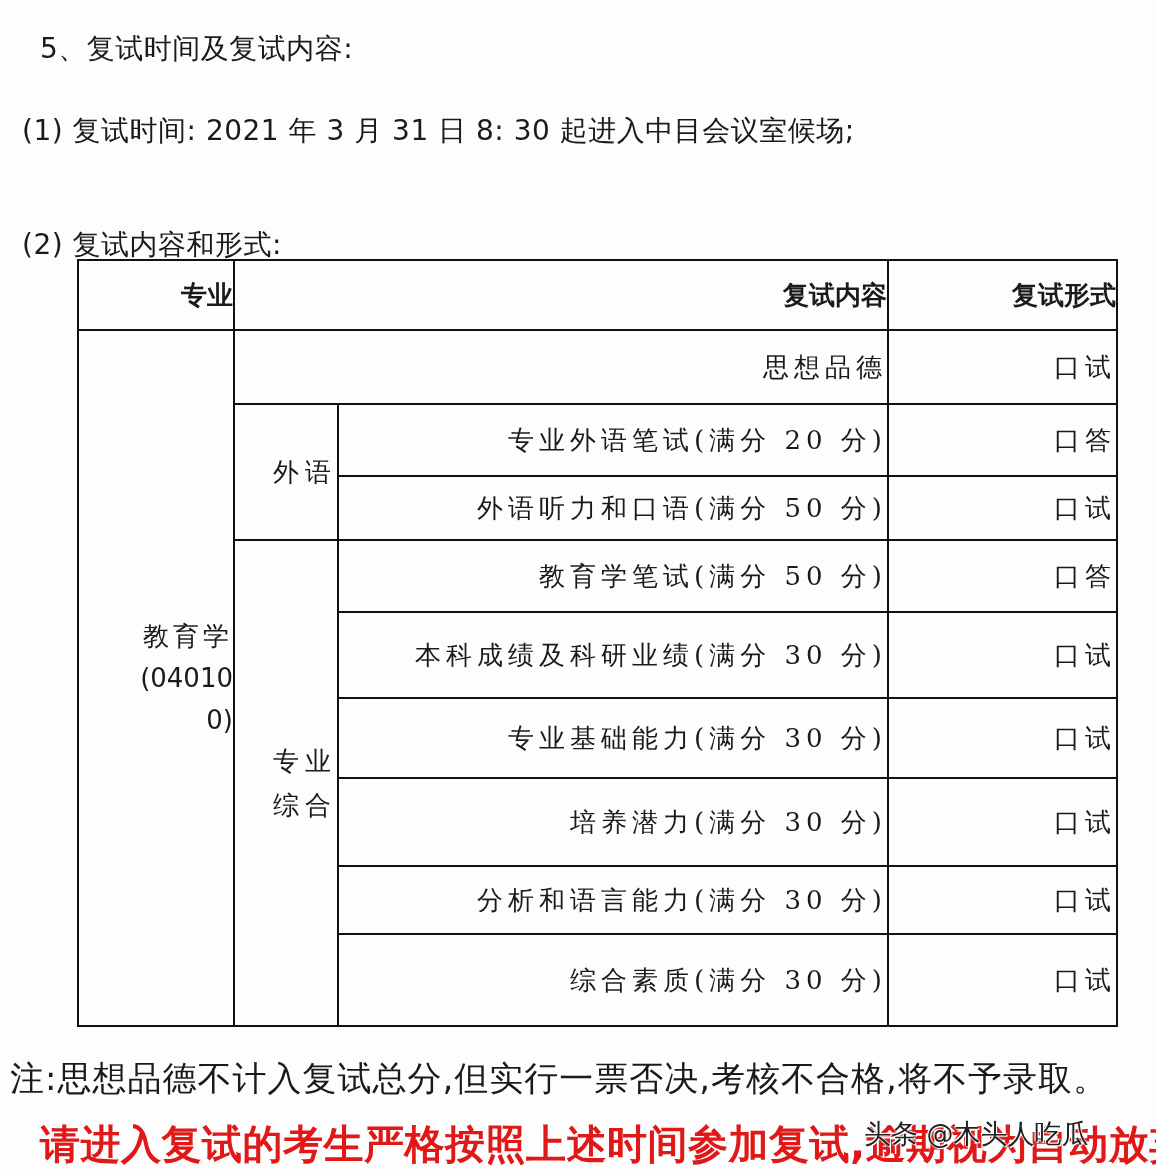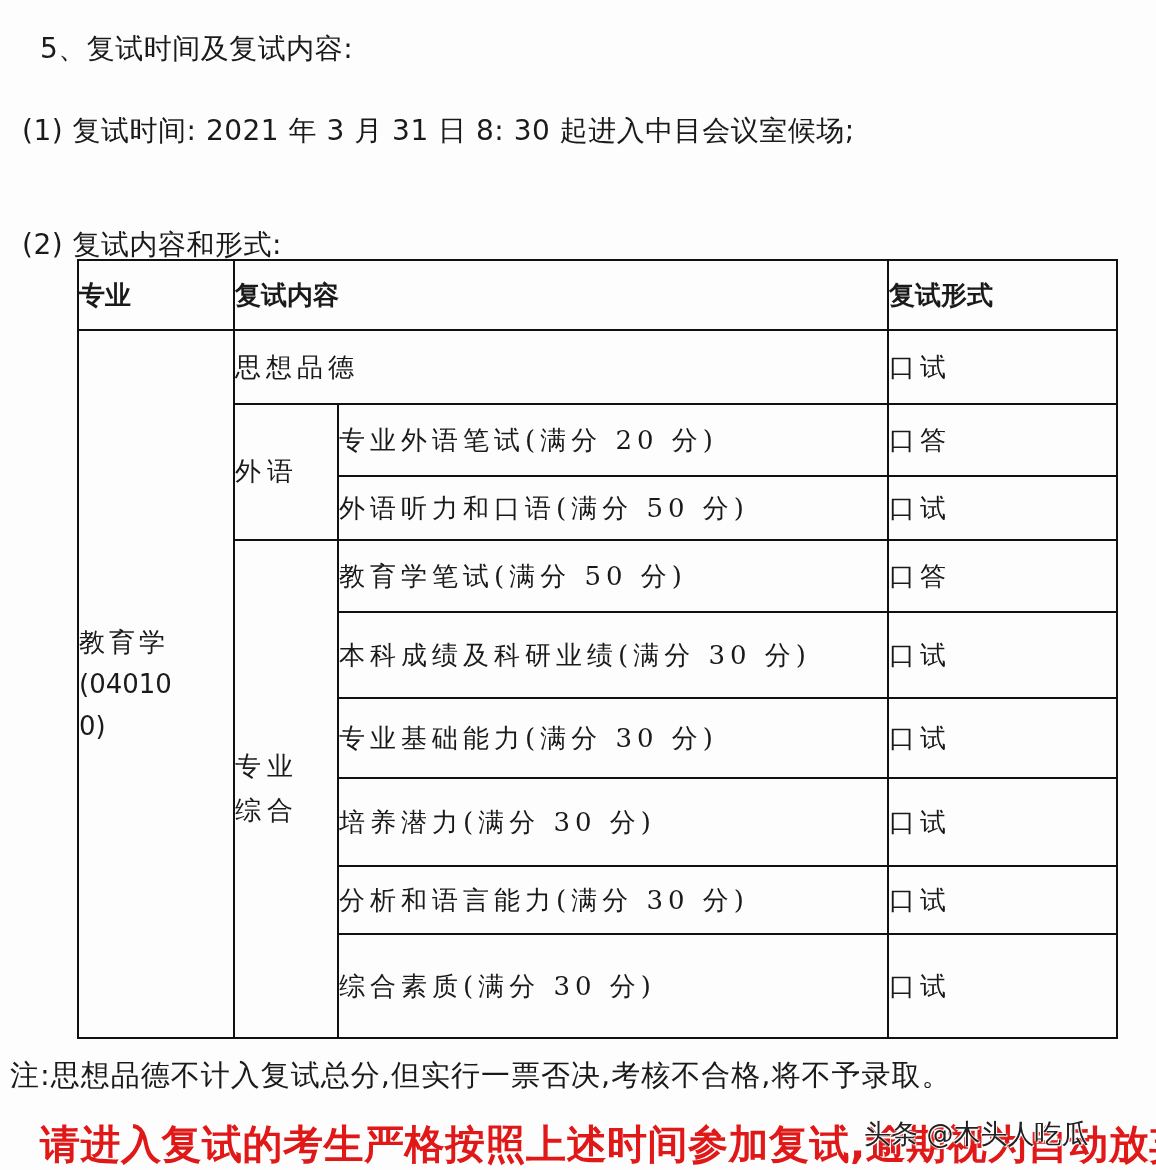--- a/index.html
+++ b/index.html
@@ -11,29 +11,29 @@
   #h5 { left: 40px; top: 30px; }
   #p1 { left: 22px; top: 112px; }
   #p2 { left: 22px; top: 196px; margin-top: 30px; }
 
   table.grid {
     position: absolute; left: 77px; top: 259px;
     border-collapse: collapse; table-layout: fixed;
     width: 1039px;
   }
   table.grid td {
-    border: 2px solid #111; text-align: left; vertical-align: middle;
+    border: 2px solid #111; text-align: right; vertical-align: middle;
     padding: 0; font-size: 26px; color: #1a1a1a;
   }
   .hdr td { height: 68px; font-weight: bold; font-size: 25px; }
   .kai { font-family: "DejaVu Serif", "Liberation Serif", serif; letter-spacing: 5px; }
   .major { line-height: 42px; letter-spacing: 4px; }
-  .grp { letter-spacing: 6px; line-height: 44px; font-family: Liberation Serif, serif; }
+  .grp { letter-spacing: 6px; line-height: 44px; }
 
-  .note { position: absolute; left: 10px; top: 1056px; font-size: 29px; color: #1a1a1a; white-space: nowrap; letter-spacing: 1px; }
+  .note { position: absolute; left: 10px; top: 1056px; font-size: 34px; color: #1a1a1a; white-space: nowrap; letter-spacing: 1px; }
   .warn { position: absolute; left: 40px; top: 1117px; font-size: 40px; font-weight: bold; white-space: nowrap; letter-spacing: 0.5px; }
   .watermark {
     position: absolute; left: 864px; top: 1116px; font-size: 27px; color: #222; white-space: nowrap;
     text-shadow: 0 0 2px #fff, 0 0 2px #fff, 1px 1px 0 #fff, -1px -1px 0 #fff;
   }
 </style>
 </head>
 <body>
 
 <div class="line" id="h5">5、复试时间及复试内容:</div>
@@ -88,21 +88,21 @@
     <td class="kai">口试</td>
   </tr>
   <tr style="height:88px">
     <td class="kai">培养潜力(满分 30 分)</td>
     <td class="kai">口试</td>
   </tr>
   <tr style="height:68px">
     <td class="kai">分析和语言能力(满分 30 分)</td>
     <td class="kai">口试</td>
   </tr>
-  <tr style="height:104px">
+  <tr style="height:92px">
     <td class="kai">综合素质(满分 30 分)</td>
     <td class="kai">口试</td>
   </tr>
 </tbody>
   </table>
 
 <div class="note">注:思想品德不计入复试总分,但实行一票否决,考核不合格,将不予录取。</div>
 <div class="warn" id="warn" style="color: rgb(224, 24, 24);">请进入复试的考生严格按照上述时间参加复试,逾期视为自动放弃!</div>
 <div class="watermark">头条 @木头人吃瓜</div>
 

